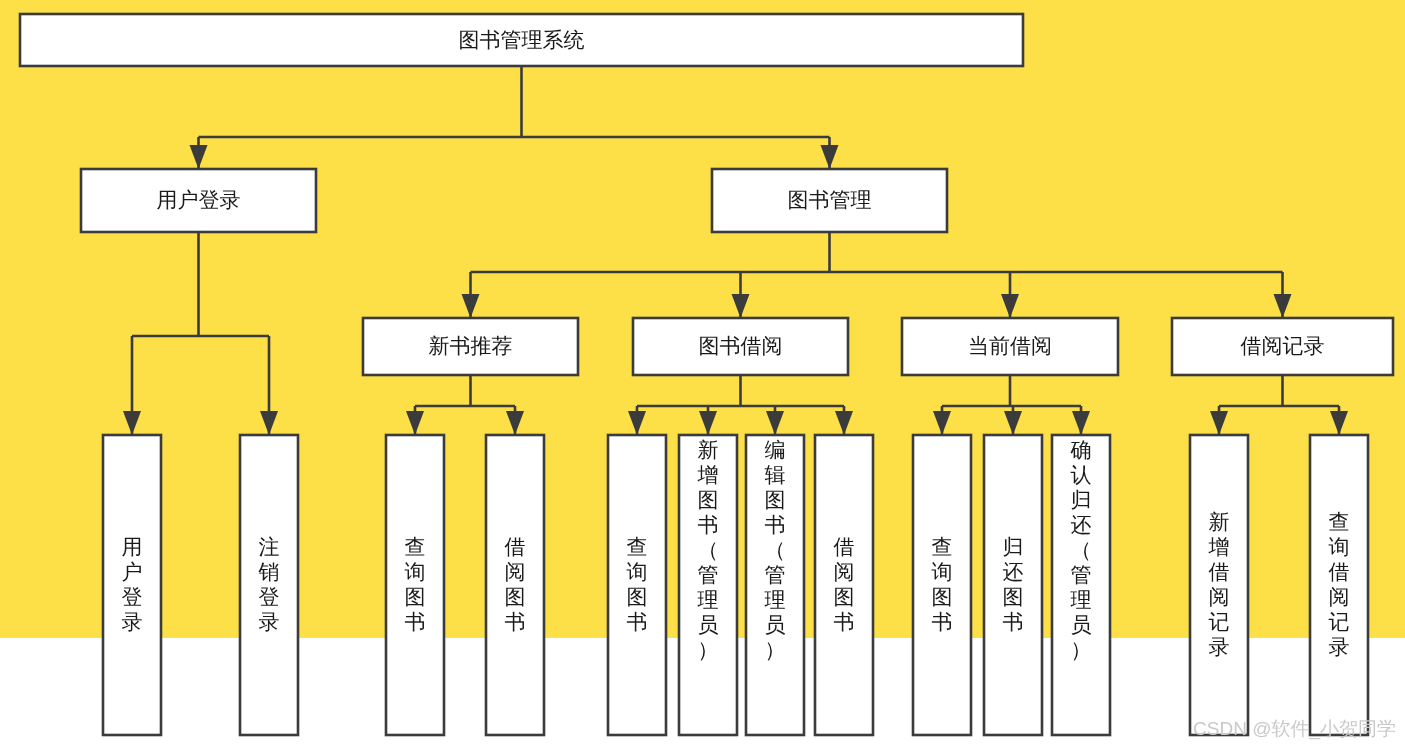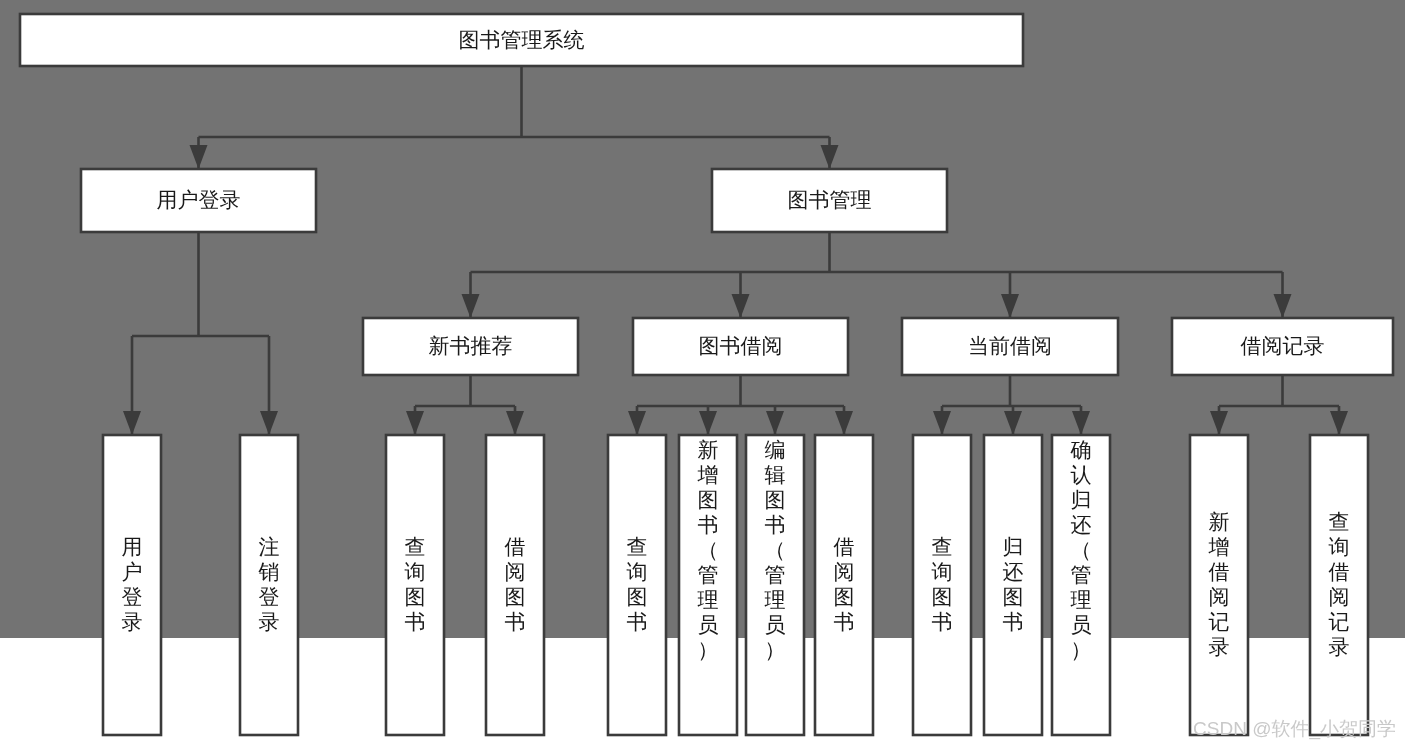--- a/index.html
+++ b/index.html
@@ -10,21 +10,21 @@
   body {
     width: 1405px;
     height: 747px;
     font-family: "Liberation Sans", "DejaVu Sans", sans-serif;
     overflow: hidden;
   }
   #diagram-root {
     position: relative;
     width: 1405px;
     height: 638px;
-    background: #737373;
+    background: #fde047;
     text-decoration: underline;
   }
   svg.canvas {
     position: absolute;
     left: 0;
     top: 0;
     width: 1405px;
     height: 747px;
   }
   .node-rect {

